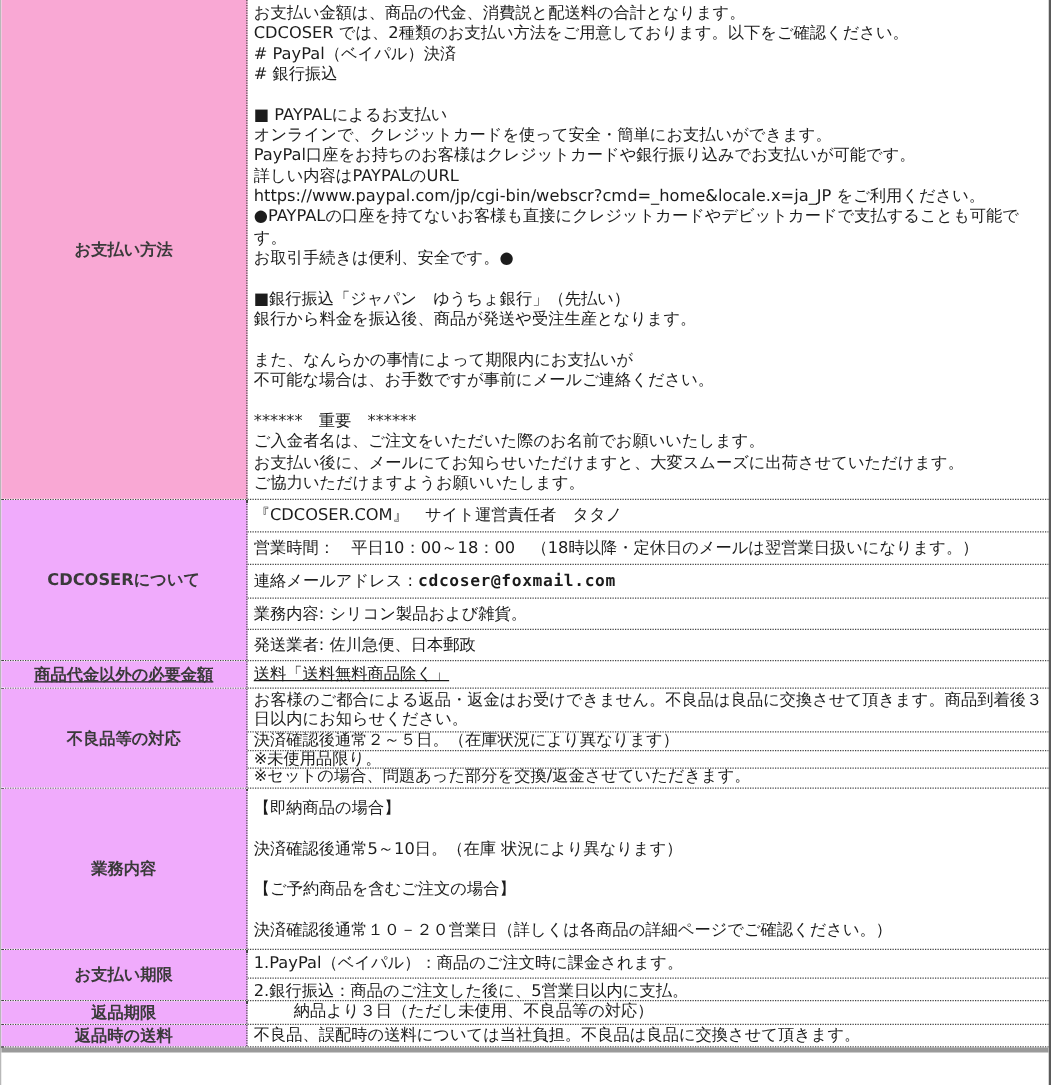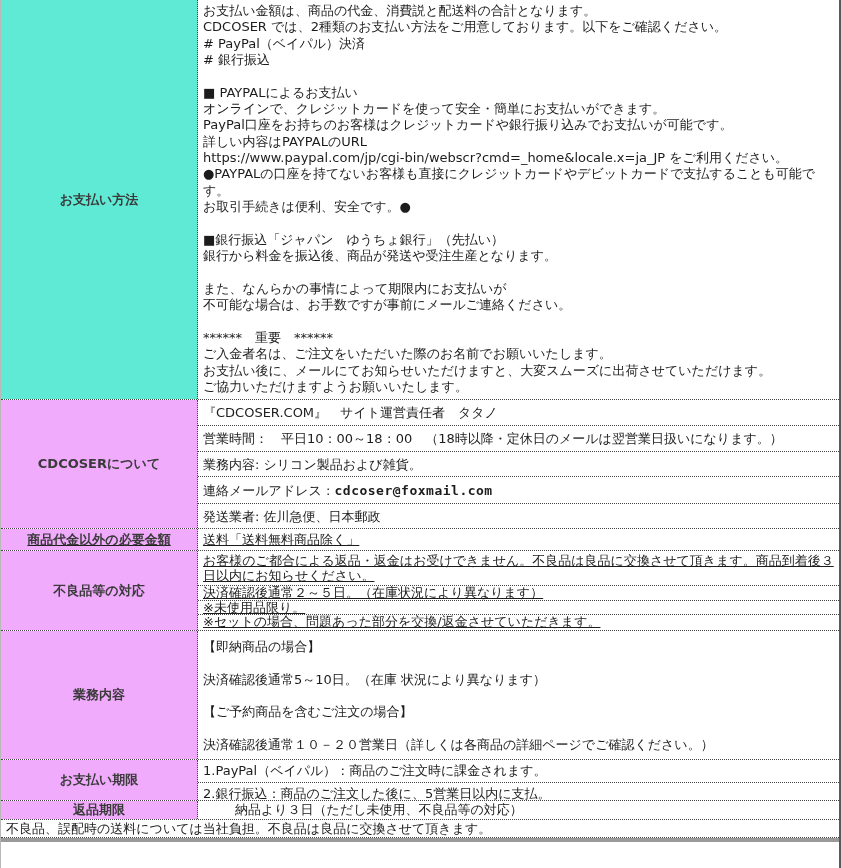--- a/index.html
+++ b/index.html
@@ -25,21 +25,21 @@
     background: #f0abfc;
     display: flex;
     align-items: center;
     justify-content: center;
     text-align: center;
     font-weight: bold;
     color: #3a3a3a;
     padding: 0 4px;
     overflow: hidden;
   }
-  .lbl.white { background: #5eead4; }
+  .lbl.white { background: #f9a8d4; }
   .cnt { flex: 1 1 auto; min-width: 0; overflow: hidden; }
   .text { white-space: pre-wrap; overflow: hidden; }
 
   .row-payment   { height: 399px; }
   .row-payment .text { padding: 3px 4px 0 5px; line-height: 16.35px; height: 100%; }
 
   .row-about     { height: 129px; }
   .row-about .sub { border-top: 1px dotted #444; padding: 5px 6px 0 5px; line-height: 15px;
                     white-space: nowrap; overflow: hidden; }
   .row-about .sub:first-child { border-top: none; }
@@ -50,21 +50,21 @@
   .sub-e { height: 26px; }
 
   .row-extra     { height: 22px; text-decoration: underline; }
   .row-extra .text { padding: 3px 4px 0 5px; line-height: 15px; }
 
   .row-shipping  { height: 26px; }
   .row-shipping .text { padding: 4px 4px 0 5px; line-height: 15px; }
 
   .row-defect    { height: 80px; }
   .row-defect .sub { border-top: 1px dotted #444; padding: 0 4px 0 5px; line-height: 14.5px;
-                     overflow: hidden; text-decoration: underline; }
+                     overflow: hidden; }
   .row-defect .sub:first-child { border-top: none; }
   .sub-d1 { height: 34px; padding-top: 3px !important; }
   .sub-d2 { height: 15px; }
   .sub-d3 { height: 14px; }
   .sub-d4 { height: 17px; }
 
   .row-delivery  { height: 129px; }
   .row-delivery .text { padding: 8px 4px 0 5px; line-height: 16.3px; }
 
   .row-due       { height: 41px; }
@@ -116,22 +116,22 @@
 お支払い後に、メールにてお知らせいただけますと、大変スムーズに出荷させていただけます。
 ご協力いただけますようお願いいたします。</div>
     </div>
   </div>
 
   <div class="mrow row-about">
     <div class="lbl">CDCOSERについて</div>
     <div class="cnt">
       <div class="sub sub-a">『CDCOSER.COM』　サイト運営責任者　タタノ</div>
       <div class="sub sub-b">営業時間：　平日10：00～18：00　（18時以降・定休日のメールは翌営業日扱いになります。）</div>
+      <div class="sub sub-c"><span>連絡メールアドレス : </span><b class="email">cdcoser@foxmail.com</b></div>
       <div class="sub sub-d">業務内容: シリコン製品および雑貨。</div>
-      <div class="sub sub-c"><span>連絡メールアドレス : </span><b class="email">cdcoser@foxmail.com</b></div>
       <div class="sub sub-e">発送業者: 佐川急便、日本郵政</div>
     </div>
   </div>
 
   <div class="mrow row-extra">
     <div class="lbl">商品代金以外の必要金額</div>
     <div class="cnt">
       <div class="text">送料「送料無料商品除く」</div>
     </div>
   </div>
@@ -169,20 +169,21 @@
   </div>
 
   <div class="mrow row-return-period">
     <div class="lbl">返品期限</div>
     <div class="cnt">
       <div class="text">納品より３日（ただし未使用、不良品等の対応）</div>
     </div>
   </div>
 
   <div class="mrow row-return-cost">
+    <div class="lbl">返品時の送料</div>
     <div class="cnt">
       <div class="text">不良品、誤配時の送料については当社負担。不良品は良品に交換させて頂きます。</div>
     </div>
   </div>
 
   <div class="bottom-bar"></div>
 
 </div>
 
 </body></html>

